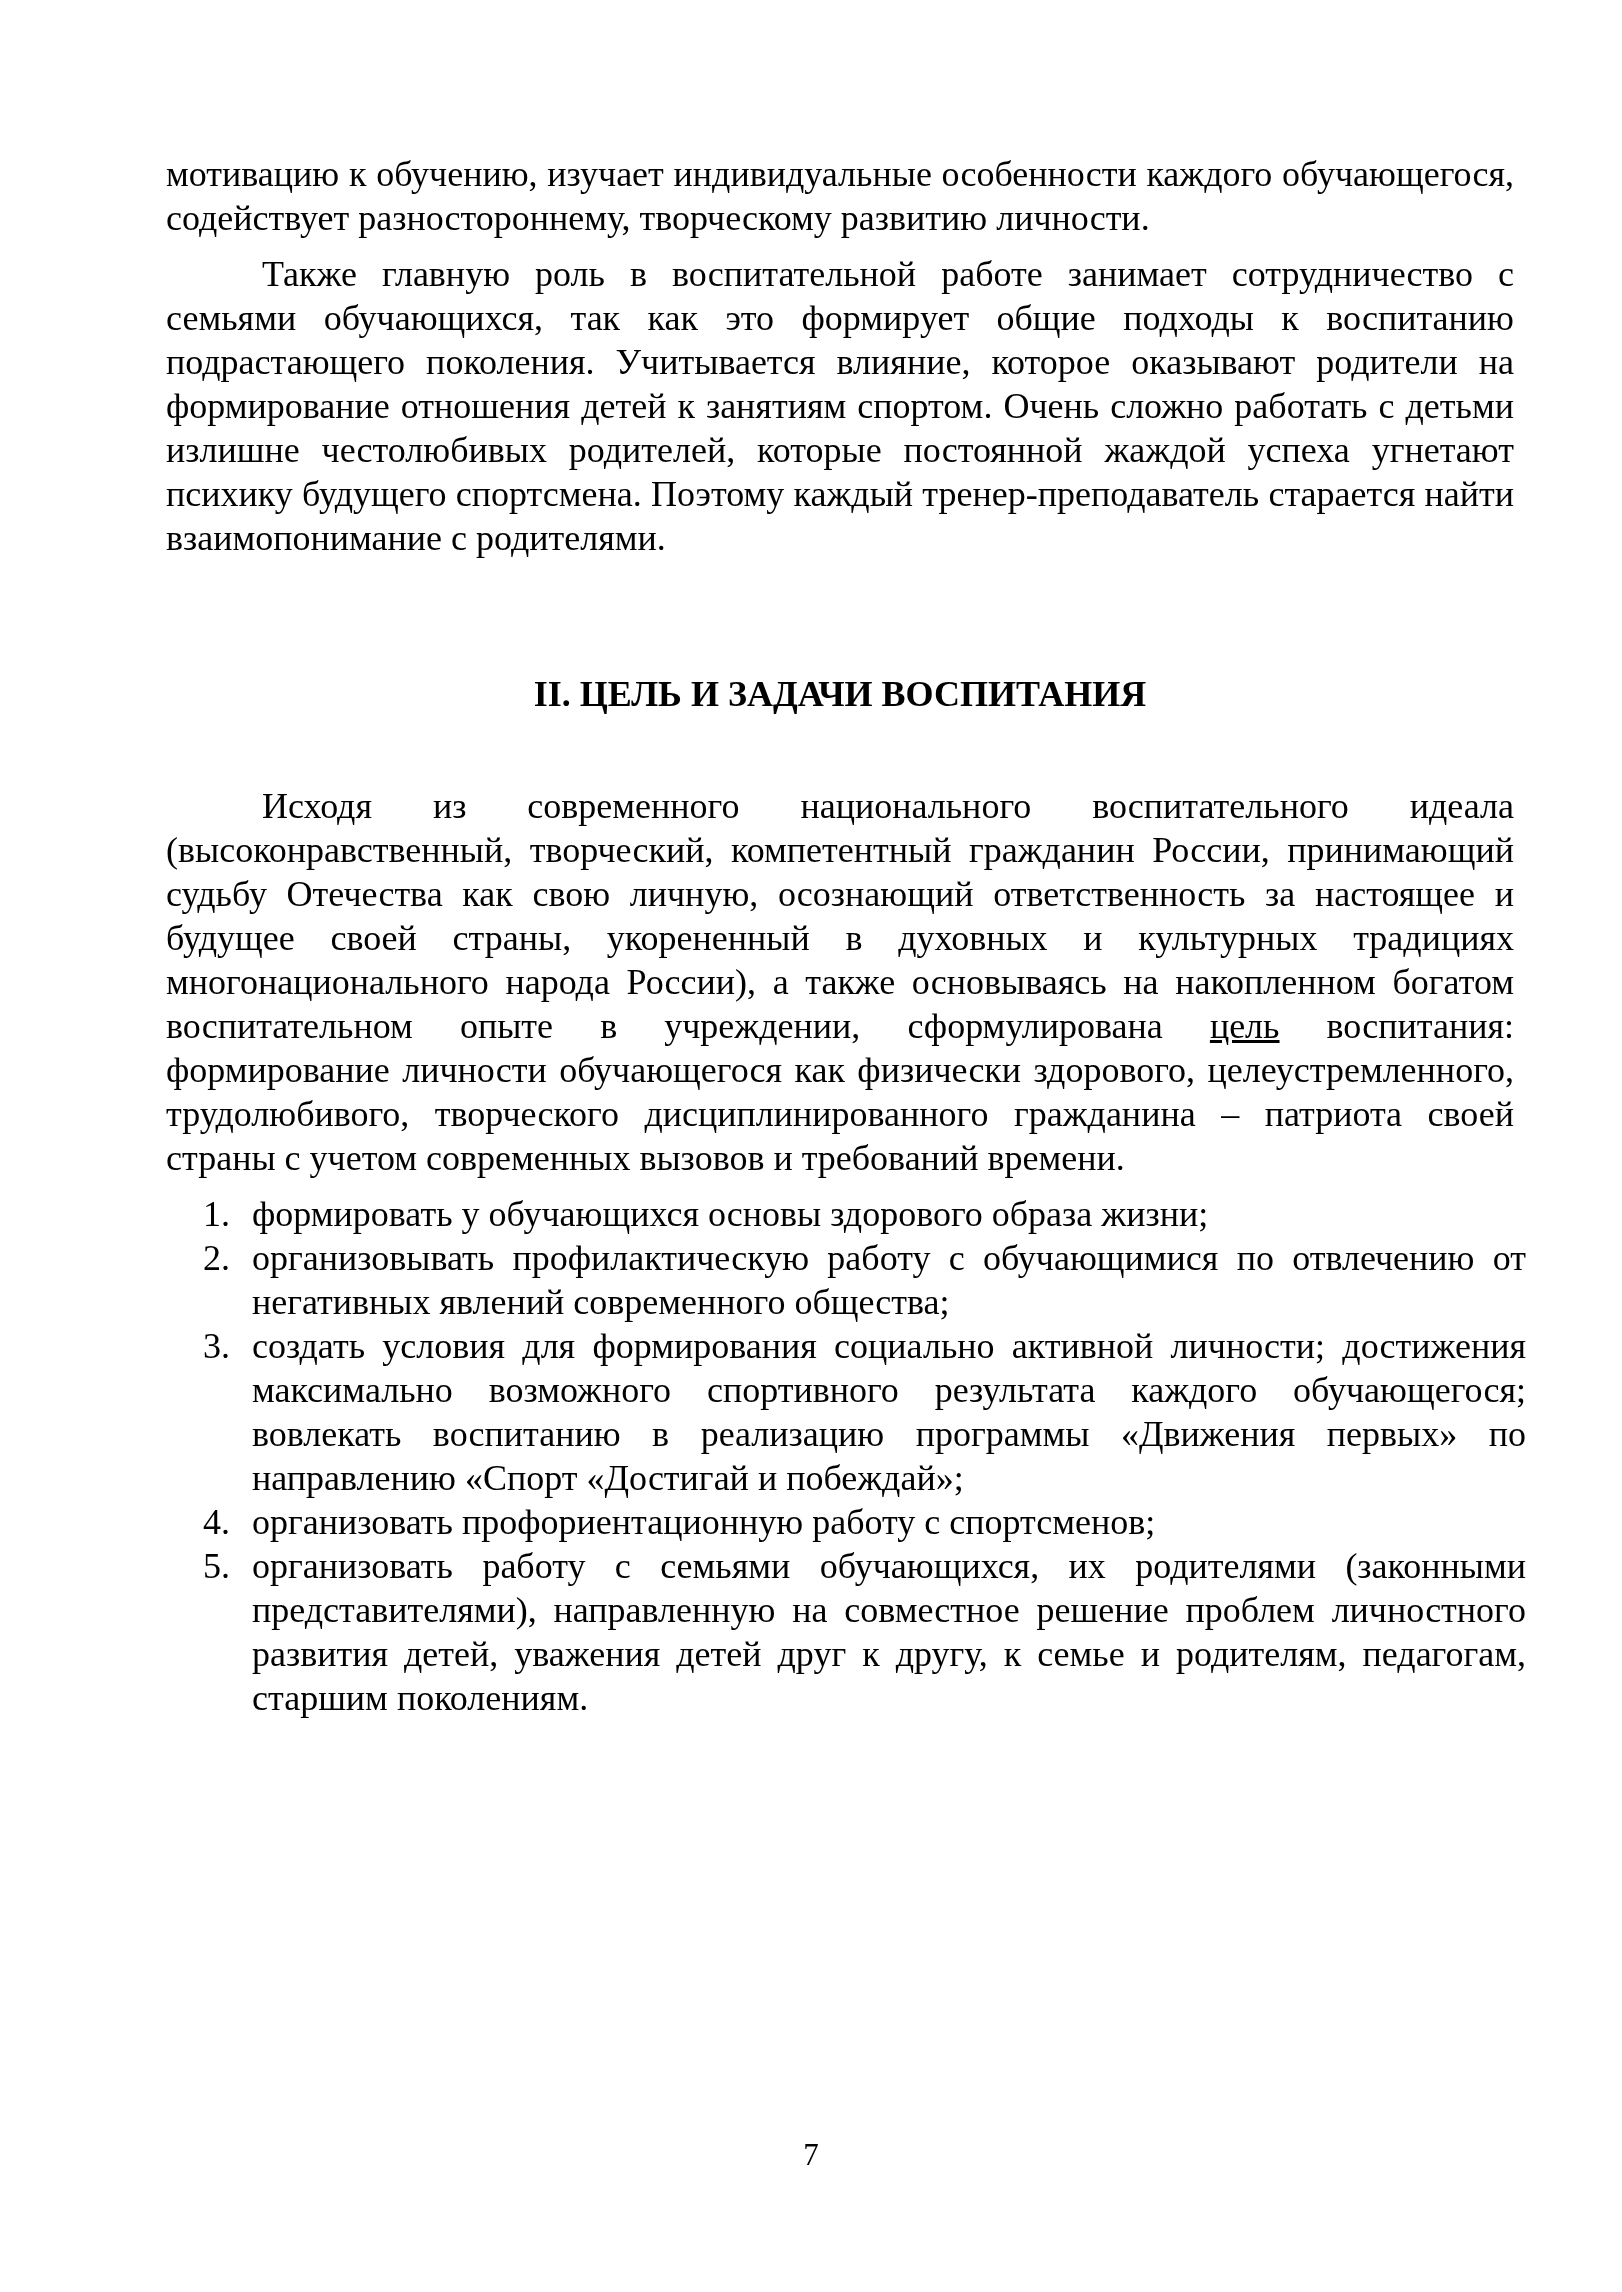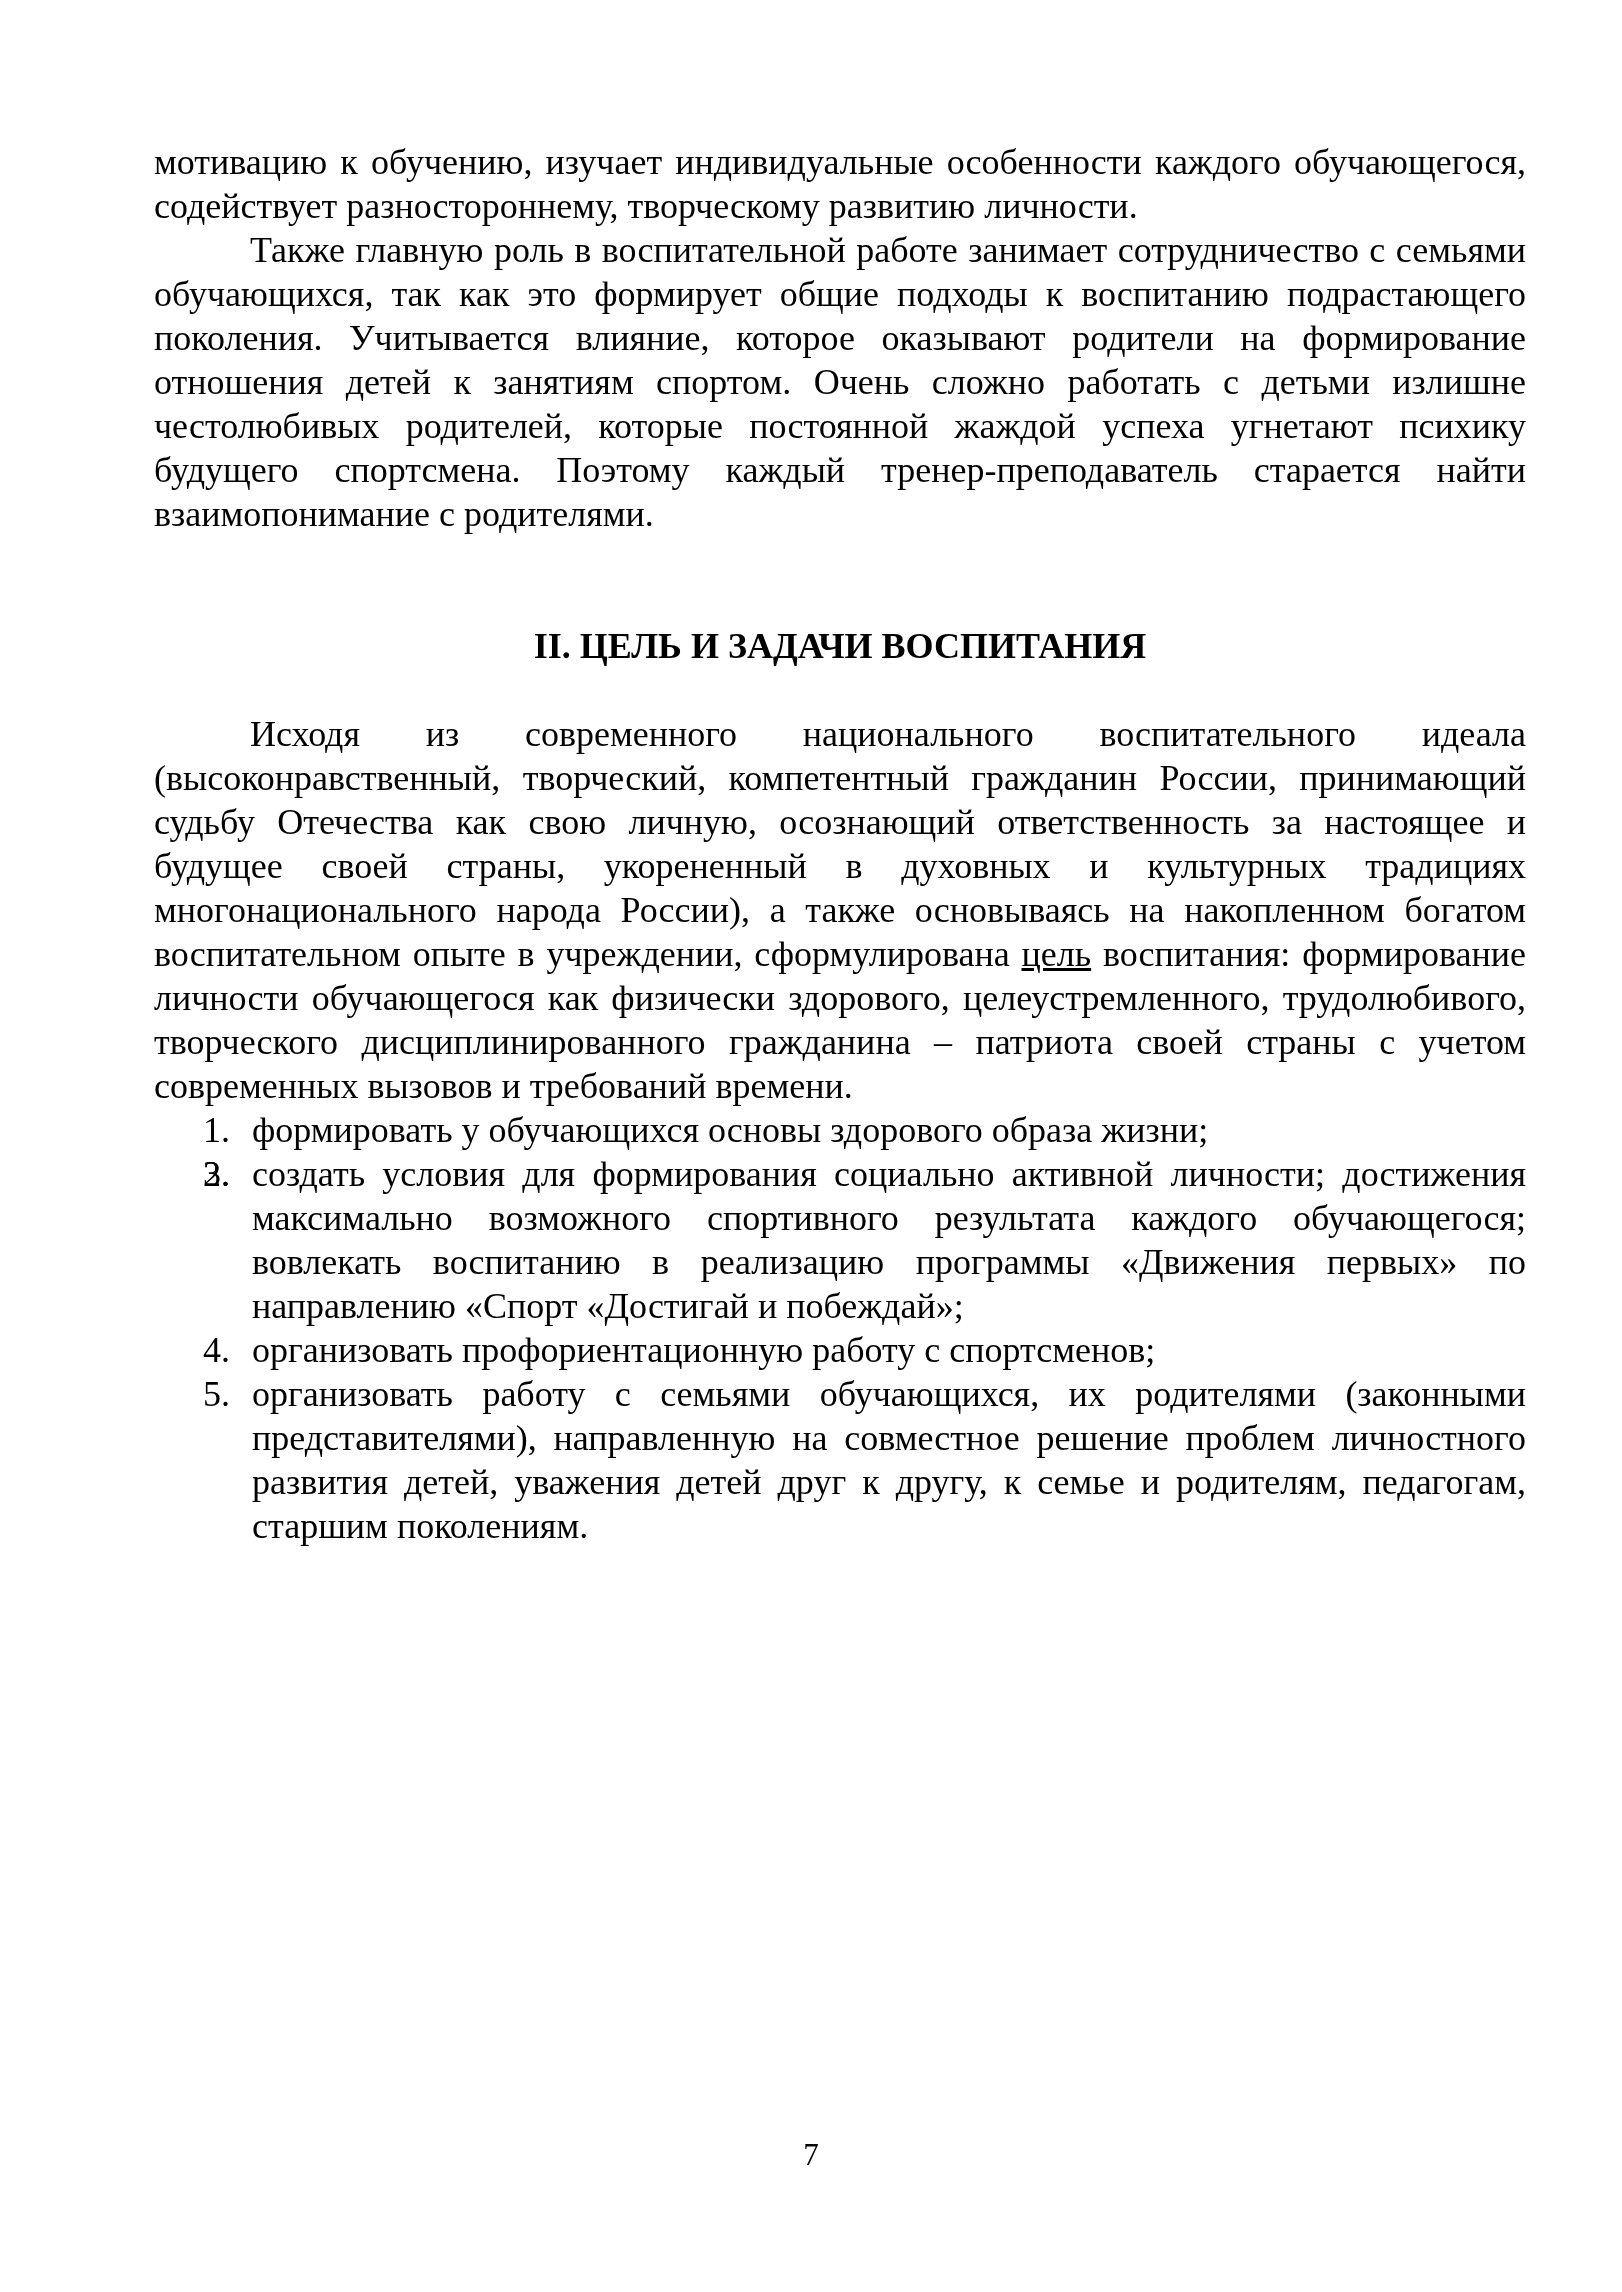--- a/index.html
+++ b/index.html
@@ -17,21 +17,21 @@
     }
     .page {
       position: absolute;
       left: 154px;
       top: 140px;
       width: 1372px;
       font-size: 36px;
       line-height: 44px;
     }
     .page p {
-      margin: 0;
+      margin: 12px;
       text-align: justify;
       text-align-last: left;
     }
     .indent {
       text-indent: 96px;
     }
     .spacer {
       height: 88px;
     }
     .heading {
@@ -83,21 +83,21 @@
 
   <p class="heading">II. ЦЕЛЬ И ЗАДАЧИ ВОСПИТАНИЯ</p>
 
   <div class="heading-gap"></div>
 
   <p class="indent"><span>Исходя из современного национального воспитательного идеала (высоконравственный, творческий, компетентный гражданин России, принимающий судьбу Отечества как свою личную, осознающий ответственность за настоящее и будущее своей страны, укорененный в духовных и культурных традициях многонационального народа России), а также основываясь на накопленном богатом воспитательном опыте в учреждении, сформулирована </span><span class="underline">цель</span><span> воспитания: формирование личности обучающегося как физически здорового, целеустремленного, трудолюбивого, творческого дисциплинированного гражданина – патриота своей страны с учетом современных вызовов и требований времени.</span></p>
 
 
   <ol class="tasks">
     <li><span class="num">1.</span><span>формировать у обучающихся основы здорового образа жизни;</span></li>
-    <li><span class="num">2.</span></li>
+    <li><span class="num">2.</span><span>организовывать профилактическую работу с обучающимися по отвлечению от негативных явлений современного общества;</span></li>
     <li><span class="num">3.</span><span>создать условия для формирования социально активной личности; достижения максимально возможного спортивного результата каждого обучающегося; вовлекать воспитанию в реализацию программы «Движения первых» по направлению «Спорт «Достигай и побеждай»;</span></li>
     <li><span class="num">4.</span><span>организовать профориентационную работу с спортсменов;</span></li>
     <li><span class="num">5.</span><span>организовать работу с семьями обучающихся, их родителями (законными представителями), направленную на совместное решение проблем личностного развития детей, уважения детей друг к другу, к семье и родителям, педагогам, старшим поколениям.</span></li>
   </ol>
 </div>
 
 <div class="page-number">7</div>
 
 
 </body></html>

